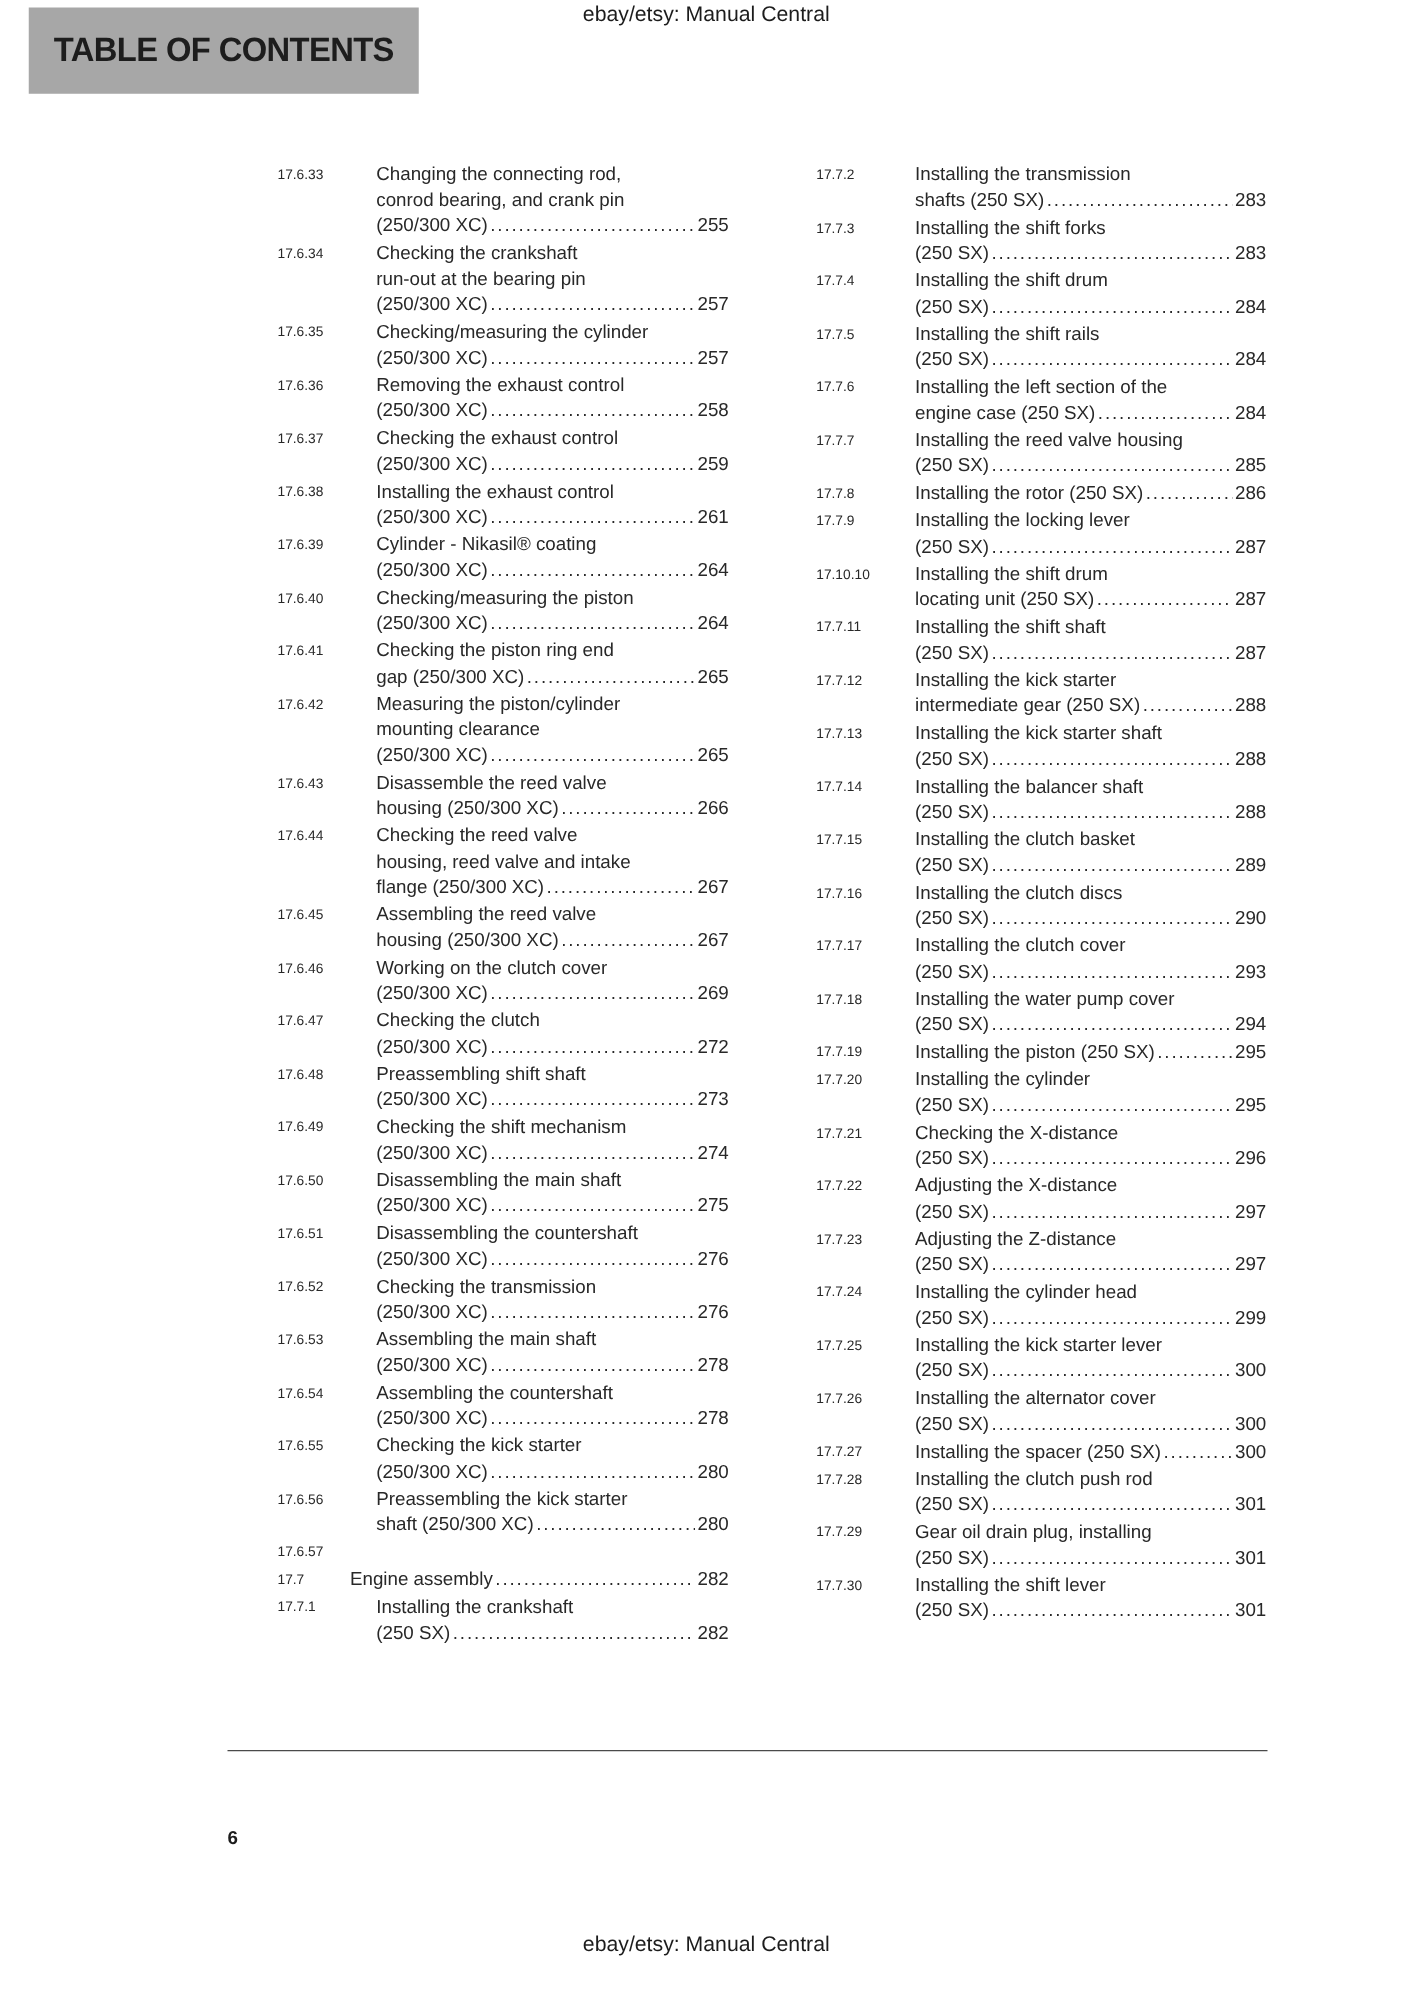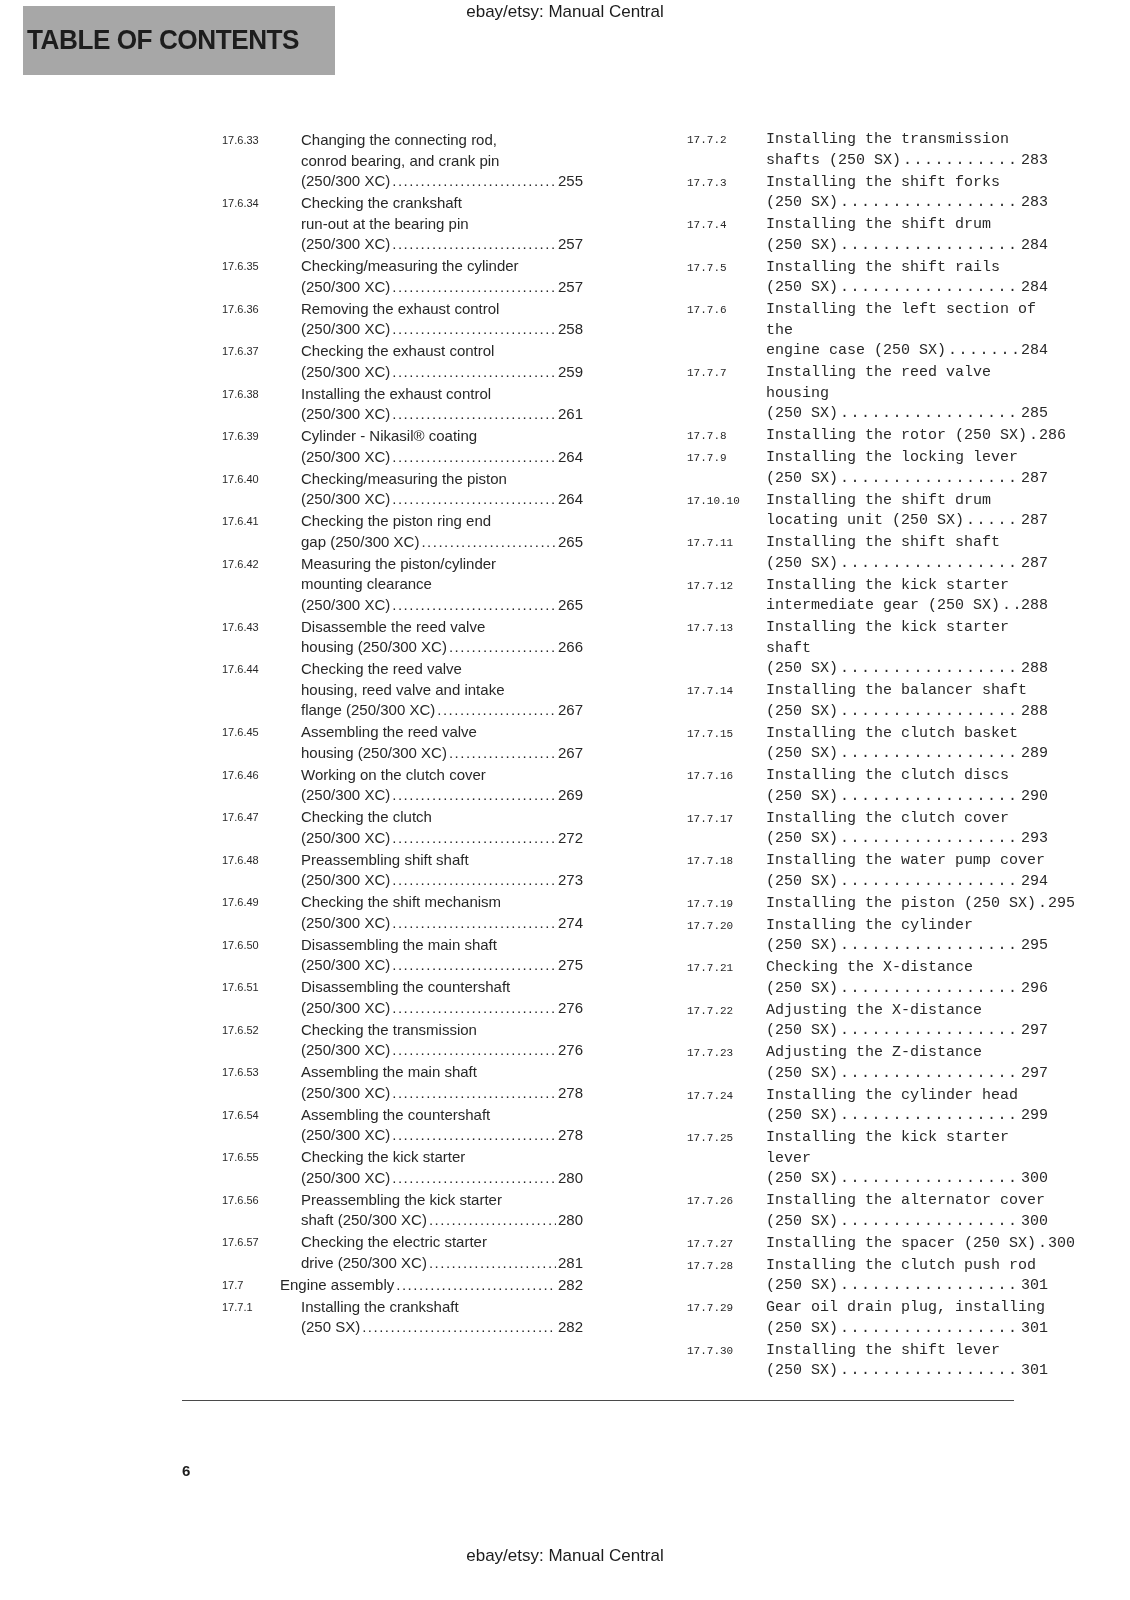--- a/index.html
+++ b/index.html
@@ -13,34 +13,34 @@
   }
   .top-header {
     position: absolute; top: 2px; left: 0; width: 100%;
     text-align: center; font-size: 17px; color: #1c1c1c;
   }
   .banner {
     position: absolute; top: 6px; left: 23px;
     width: 312px; height: 69px;
     background: #a7a7a7;
     display: flex; align-items: center;
-    padding-left: 4px;
+    padding-left: 20px;
   }
   .banner-title {
     font-size: 27px; font-weight: bold; color: #1d1d1d;
     letter-spacing: -0.5px;
     transform: scaleX(0.97); transform-origin: left center;
     white-space: nowrap;
   }
   .toc-columns {
     position: absolute; top: 130px; left: 222px;
     display: flex;
   }
   .toc-col { width: 362px; flex: none; }
-  .toc-col.right { margin-left: 103px; width: 361px; font-family: Liberation Mono, monospace; }
+  .toc-col.right { margin-left: 69px; width: 361px; }
   .toc-entry { display: flex; margin-bottom: 1.5px; }
   .toc-num {
     width: 79px; flex: none;
     font-size: 11px; line-height: 20.5px;
   }
   .toc-entry.lvl2 .toc-num { width: 58px; }
   .toc-body { flex: 1; min-width: 0; display: block; }
   .toc-line { display: block; font-size: 15px; line-height: 20.5px; }
   .toc-line.last { display: flex; align-items: baseline; }
   .toc-line.last .txt { flex: none; white-space: nowrap; }
@@ -343,28 +343,20 @@
           <span class="toc-line">Preassembling the kick starter</span>
           <span class="toc-line last">
             <span class="txt">shaft (250/300 XC)</span>
             <span class="leader"></span>
             <span class="toc-page">280</span>
           </span>
         </span>
       </div>
       <div class="toc-entry">
         <span class="toc-num">17.6.57</span>
-        <span class="toc-body">
-          <span class="toc-line">Checking the electric starter</span>
-          <span class="toc-line last">
-            <span class="txt">drive (250/300 XC)</span>
-            <span class="leader"></span>
-            <span class="toc-page">281</span>
-          </span>
-        </span>
       </div>
       <div class="toc-entry lvl2">
         <span class="toc-num">17.7</span>
         <span class="toc-body">
           <span class="toc-line last">
             <span class="txt">Engine assembly</span>
             <span class="leader"></span>
             <span class="toc-page">282</span>
           </span>
         </span>

